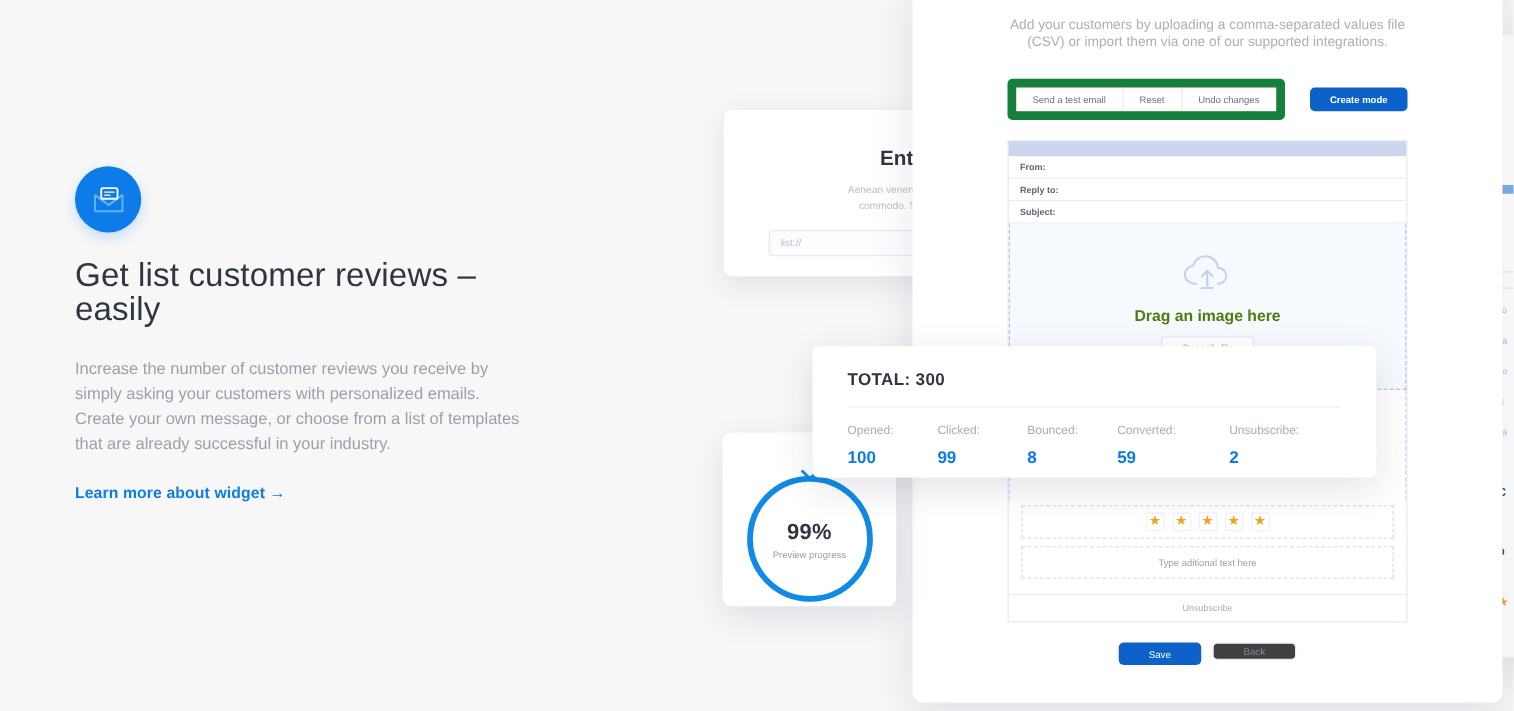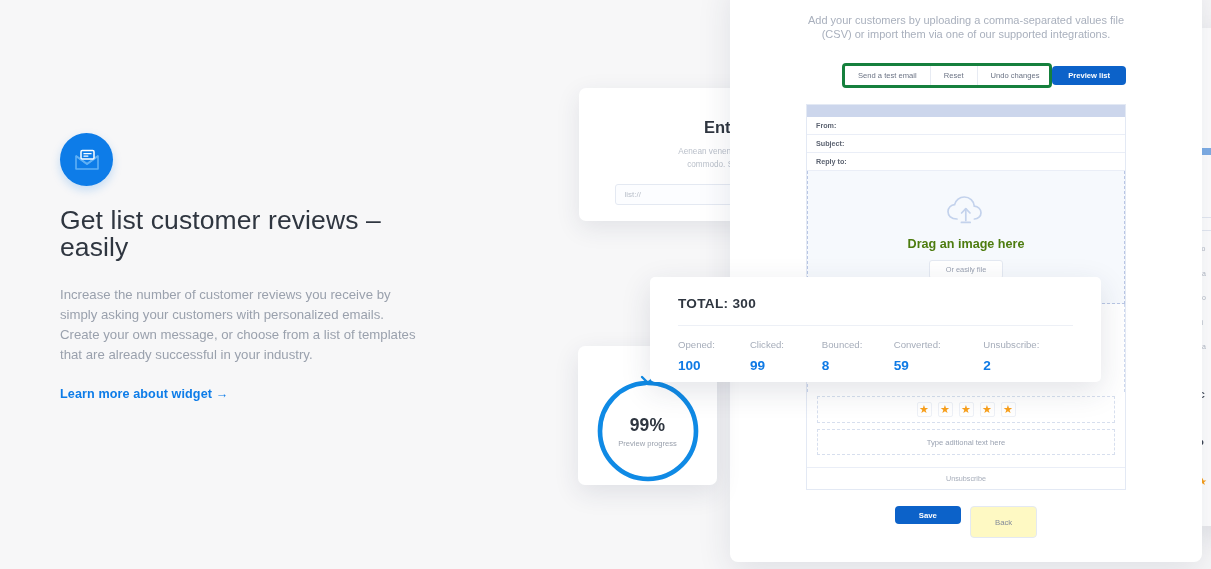--- a/index.html
+++ b/index.html
@@ -88,23 +88,22 @@
   }
   .mp-desc {
     margin: 36px auto 0; width: 330px; text-align:center;
     font-size: 11px; line-height: 13.5px; color:#a9b0bd;
   }
   .mp-toolbar {
     margin: 22px 0 0 0; padding: 0 76px 0 76px;
     display:flex; align-items:center;
   }
   .seg {
-    display:flex; border:3px solid #15803d; border-radius:4px; overflow:hidden;
+    display:flex; border:7px solid #15803d; border-radius:4px; overflow:hidden;
     background:#fdba74;
-    margin-left:36px;
   }
   .seg button {
     border:0; background:#fff; cursor:pointer;
     font-family:"Liberation Sans", sans-serif;
     font-size: 7.6px; color:#6b7384;
     padding: 0 13px; height: 19px; line-height:19px;
     border-right:1px solid #e7ebf3;
     white-space: nowrap;
   }
   .seg button:last-child { border-right:0; }
@@ -160,26 +159,26 @@
   .unsub {
     margin: 12px 0 0 0; border-top:1px solid #eaeef7; height: 22px;
     display:flex; align-items:center; justify-content:center;
     font-size: 7.2px; color:#a6adba;
   }
   .mp-actions {
     margin: 16px 0 0 0; display:flex; justify-content:center; gap: 9px;
   }
   .btn-save {
     background:#0c62c9; color:#fff; border:0; border-radius:4px;
-    font-size: 7.8px; font-weight:700; height: 18px; padding: 0 24px;
+    font-size: 7.8px; font-weight:400; height: 18px; padding: 0 24px;
     font-family:"Liberation Sans", sans-serif; cursor:pointer;
   }
   .btn-back {
-    background:#fef9c3; color:#848c9a; border:1px solid #e4e9f2; border-radius:4px;
-    font-size: 7.8px; height: 32px; padding: 0 24px;
+    background:#404040; color:#848c9a; border:1px solid #e4e9f2; border-radius:4px;
+    font-size: 7.8px; height: 14px; padding: 0 24px;
     font-family:"Liberation Sans", sans-serif; cursor:pointer;
   }
 
   
   .progress-card {
     left: 578px; top: 346px; width: 139px; height: 139px;
     box-shadow: 0 8px 26px rgba(35,50,80,.11);
     z-index: 4;
     display:flex; align-items:flex-end; justify-content:center;
   }
@@ -283,34 +282,34 @@
   <div class="card main-panel">
 
     <div class="mp-desc">Add your customers by uploading a comma-separated values file (CSV) or import them via one of our supported integrations.</div>
 
     <div class="mp-toolbar">
       <div class="seg">
         <button>Send a test email</button>
         <button>Reset</button>
         <button>Undo changes</button>
       </div>
-      <button class="preview-btn">Preview list</button>
+      <button class="preview-btn">Create mode</button>
     </div>
 
     <div class="builder">
       <div class="builder-top"></div>
 
       <div class="bfield">
           <span>From:</span>
         </div>
       <div class="bfield">
+          <span>Reply to:</span>
+        </div>
+      <div class="bfield">
           <span>Subject:</span>
-        </div>
-      <div class="bfield">
-          <span>Reply to:</span>
         </div>
 
       <div class="dropzone">
         <span>
           <svg width="42" height="30" viewBox="0 0 42 30" aria-hidden="true">
             <path d="M12 24 C6 24 3 20.5 3 16.5 C3 12.8 6 9.8 9.6 9.6 C10.7 5.2 14.6 2 19.3 2 C24.6 2 29 6.1 29.3 11.2 C33.2 11.4 36 14.3 36 17.7 C36 21.3 33 24 29.4 24" fill="none" stroke="#c3d2ec" stroke-width="1.7" stroke-linecap="round"></path>
             <path d="M20.8 25.5 L20.8 13.8" fill="none" stroke="#c3d2ec" stroke-width="1.7" stroke-linecap="round"></path>
             <path d="M16.6 18 L20.8 13.6 L25 18" fill="none" stroke="#c3d2ec" stroke-width="1.7" stroke-linecap="round" stroke-linejoin="round"></path>
             <path d="M16.4 27.4 L25.2 27.4" fill="none" stroke="#c3d2ec" stroke-width="1.7" stroke-linecap="round"></path>
           </svg>

